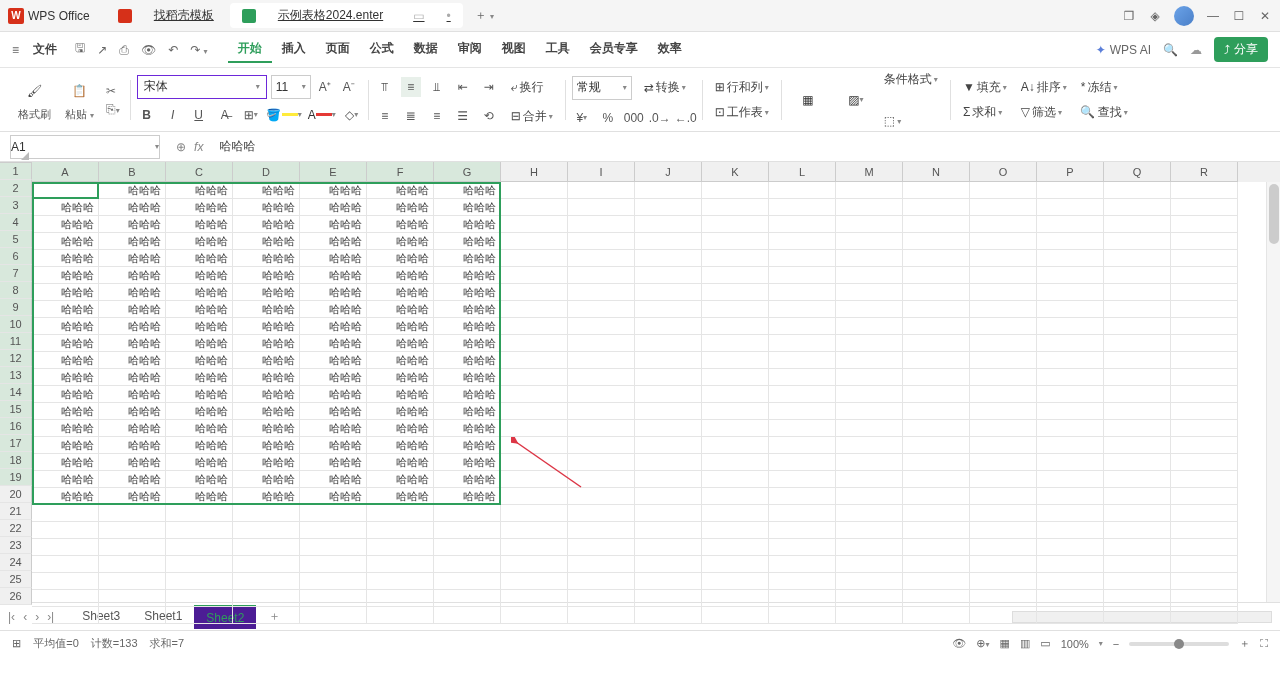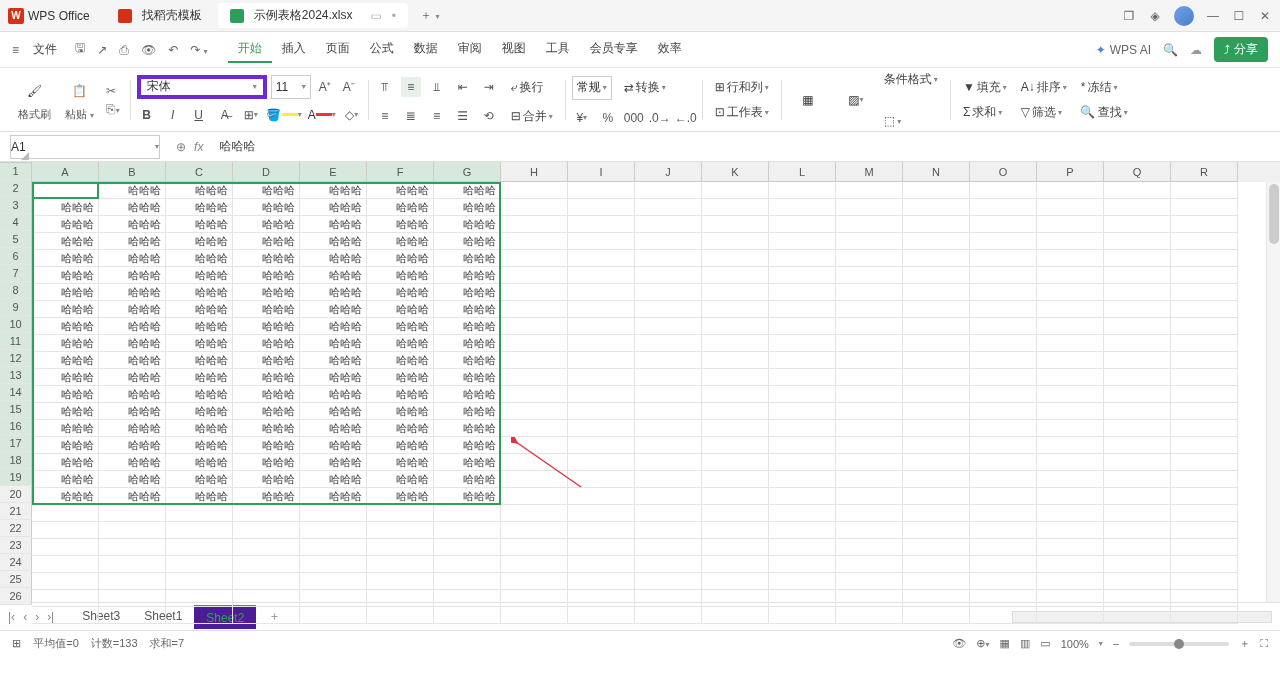--- a/index.html
+++ b/index.html
@@ -1,40 +1,40 @@
 <!DOCTYPE html>
 <html><head>
 <meta charset="utf-8">
 <style>
 * { margin:0; padding:0; box-sizing:border-box; font-family:"Microsoft YaHei",sans-serif; }
 body { width:1280px; height:682px; background:#fff; overflow:hidden; font-size:12px; color:#333; }
 .titlebar { height:32px; background:#f5f5f5; display:flex; align-items:center; padding:0 8px; border-bottom:1px solid #e0e0e0; }
 .logo { display:flex; align-items:center; gap:4px; margin-right:16px; }
 .logo-icon { width:16px; height:16px; background:#d63019; border-radius:2px; display:flex; align-items:center; justify-content:center; color:#fff; font-size:10px; font-weight:bold; }
-.tab { display:flex; align-items:center; gap:10px; padding:4px 12px; border-radius:4px; margin-right:4px; }
+.tab { display:flex; align-items:center; gap:22px; padding:4px 12px; border-radius:4px; margin-right:4px;text-decoration:underline; }
 .tab.doc { background:#fff; }
 .tab-icon { width:14px; height:14px; border-radius:2px; }
 .tab-icon.red { background:#d63019; }
 .tab-icon.green { background:#2e9e5b; }
 .titlebar-right { margin-left:auto; display:flex; align-items:center; gap:12px; }
 .win-btn { width:14px; height:14px; display:flex; align-items:center; justify-content:center; color:#666; }
 .avatar { width:20px; height:20px; border-radius:50%; background:linear-gradient(135deg,#6ba3e8,#4a7fc8); }
 .menubar { height:36px; display:flex; align-items:center; padding:0 12px; border-bottom:1px solid #e5e5e5; gap:4px; }
-.menu-item { padding:4px 10px; cursor:pointer; color:#444; }
+.menu-item { padding:4px 10px; cursor:pointer; color:#444;font-weight:bold; }
 .menu-item.active { color:#2e9e5b; border-bottom:2px solid #2e9e5b; }
 .menubar-right { margin-left:auto; display:flex; align-items:center; gap:12px; }
 .share-btn { background:#2e9e5b; color:#fff; padding:4px 10px; border-radius:4px; display:flex; align-items:center; gap:4px; }
 .wps-ai { color:#666; display:flex; align-items:center; gap:4px; }
 .toolbar { height:64px; display:flex; align-items:center; padding:0 12px; border-bottom:1px solid #e0e0e0; gap:2px; }
 .tool-group { display:flex; flex-direction:column; align-items:center; gap:2px; padding:0 6px; }
 .tool-big { width:28px; height:28px; display:flex; align-items:center; justify-content:center; }
 .tool-label { font-size:11px; color:#555; }
 .sep { width:1px; height:40px; background:#e0e0e0; margin:0 4px; }
 .font-row { display:flex; align-items:center; gap:4px; }
-.font-name { width:130px; height:24px; border:4px solid #6d28d9; padding:0 6px; display:flex; align-items:center; justify-content:space-between; background:#fff; }
+.font-name { width:130px; height:24px; border:1px solid #6d28d9; padding:0 6px; display:flex; align-items:center; justify-content:space-between; background:#fff; }
 .font-size { width:40px; height:24px; border:1px solid #ccc; padding:0 4px; display:flex; align-items:center; justify-content:space-between; background:#fff; }
 .fmt-row { display:flex; align-items:center; gap:6px; margin-top:4px; }
 .fmt-btn { width:20px; height:20px; display:flex; align-items:center; justify-content:center; color:#555; }
 .color-btn { display:flex; align-items:center; }
 .color-bar { width:16px; height:3px; }
 .tool-sm { display:flex; align-items:center; gap:2px; padding:2px 6px; color:#444; }
 .namebox-row { height:30px; display:flex; align-items:center; border-bottom:1px solid #e0e0e0; }
 .namebox { width:150px; height:24px; border:1px solid #ccc; margin-left:10px; display:flex; align-items:center; justify-content:center; background:#fff; }
 .fx-area { display:flex; align-items:center; gap:8px; margin-left:16px; flex:1; }
 .fx-input { flex:1; padding:0 8px; color:#333; }
@@ -74,21 +74,21 @@
   <div class="logo">
     <div class="logo-icon">W</div>
     <span>WPS Office</span>
   </div>
   <div class="tab">
     <div class="tab-icon red"></div>
     <span>找稻壳模板</span>
   </div>
   <div class="tab doc">
     <div class="tab-icon green"></div>
-    <span>示例表格2024.xlsx</span>
+    <span>示例表格2024.enter</span>
     <span style="color:#aaa;margin-left:8px">▭</span>
     <span style="color:#aaa">•</span>
   </div>
   <div style="margin-left:8px;color:#666">＋ <span class="chev">▾</span></div>
   <div class="titlebar-right">
     <div class="win-btn">❐</div>
     <div class="win-btn">◈</div>
     <div class="avatar"></div>
     <div class="win-btn">—</div>
     <div class="win-btn">☐</div>
@@ -187,21 +187,21 @@
       <span class="fmt-btn">≣</span>
       <span class="fmt-btn">≡</span>
       <span class="fmt-btn">☰</span>
       <span class="fmt-btn">⟲</span>
       <span class="tool-sm">⊟ <span>合并</span><span class="chev">▾</span></span>
     </div>
   </div>
   <div class="sep"></div>
   <div style="display:flex;flex-direction:column;gap:4px">
     <div class="fmt-row">
-      <div class="font-size" style="width:40px">
+      <div class="font-size" style="width:60px">
           <span>常规</span>
           <span class="chev">▾</span>
         </div>
       <span class="tool-sm">⇄ <span>转换</span><span class="chev">▾</span></span>
     </div>
     <div class="fmt-row">
       <span class="fmt-btn">¥<span class="chev">▾</span></span>
       <span class="fmt-btn">%</span>
       <span class="fmt-btn">000</span>
       <span class="fmt-btn">.0→</span>

